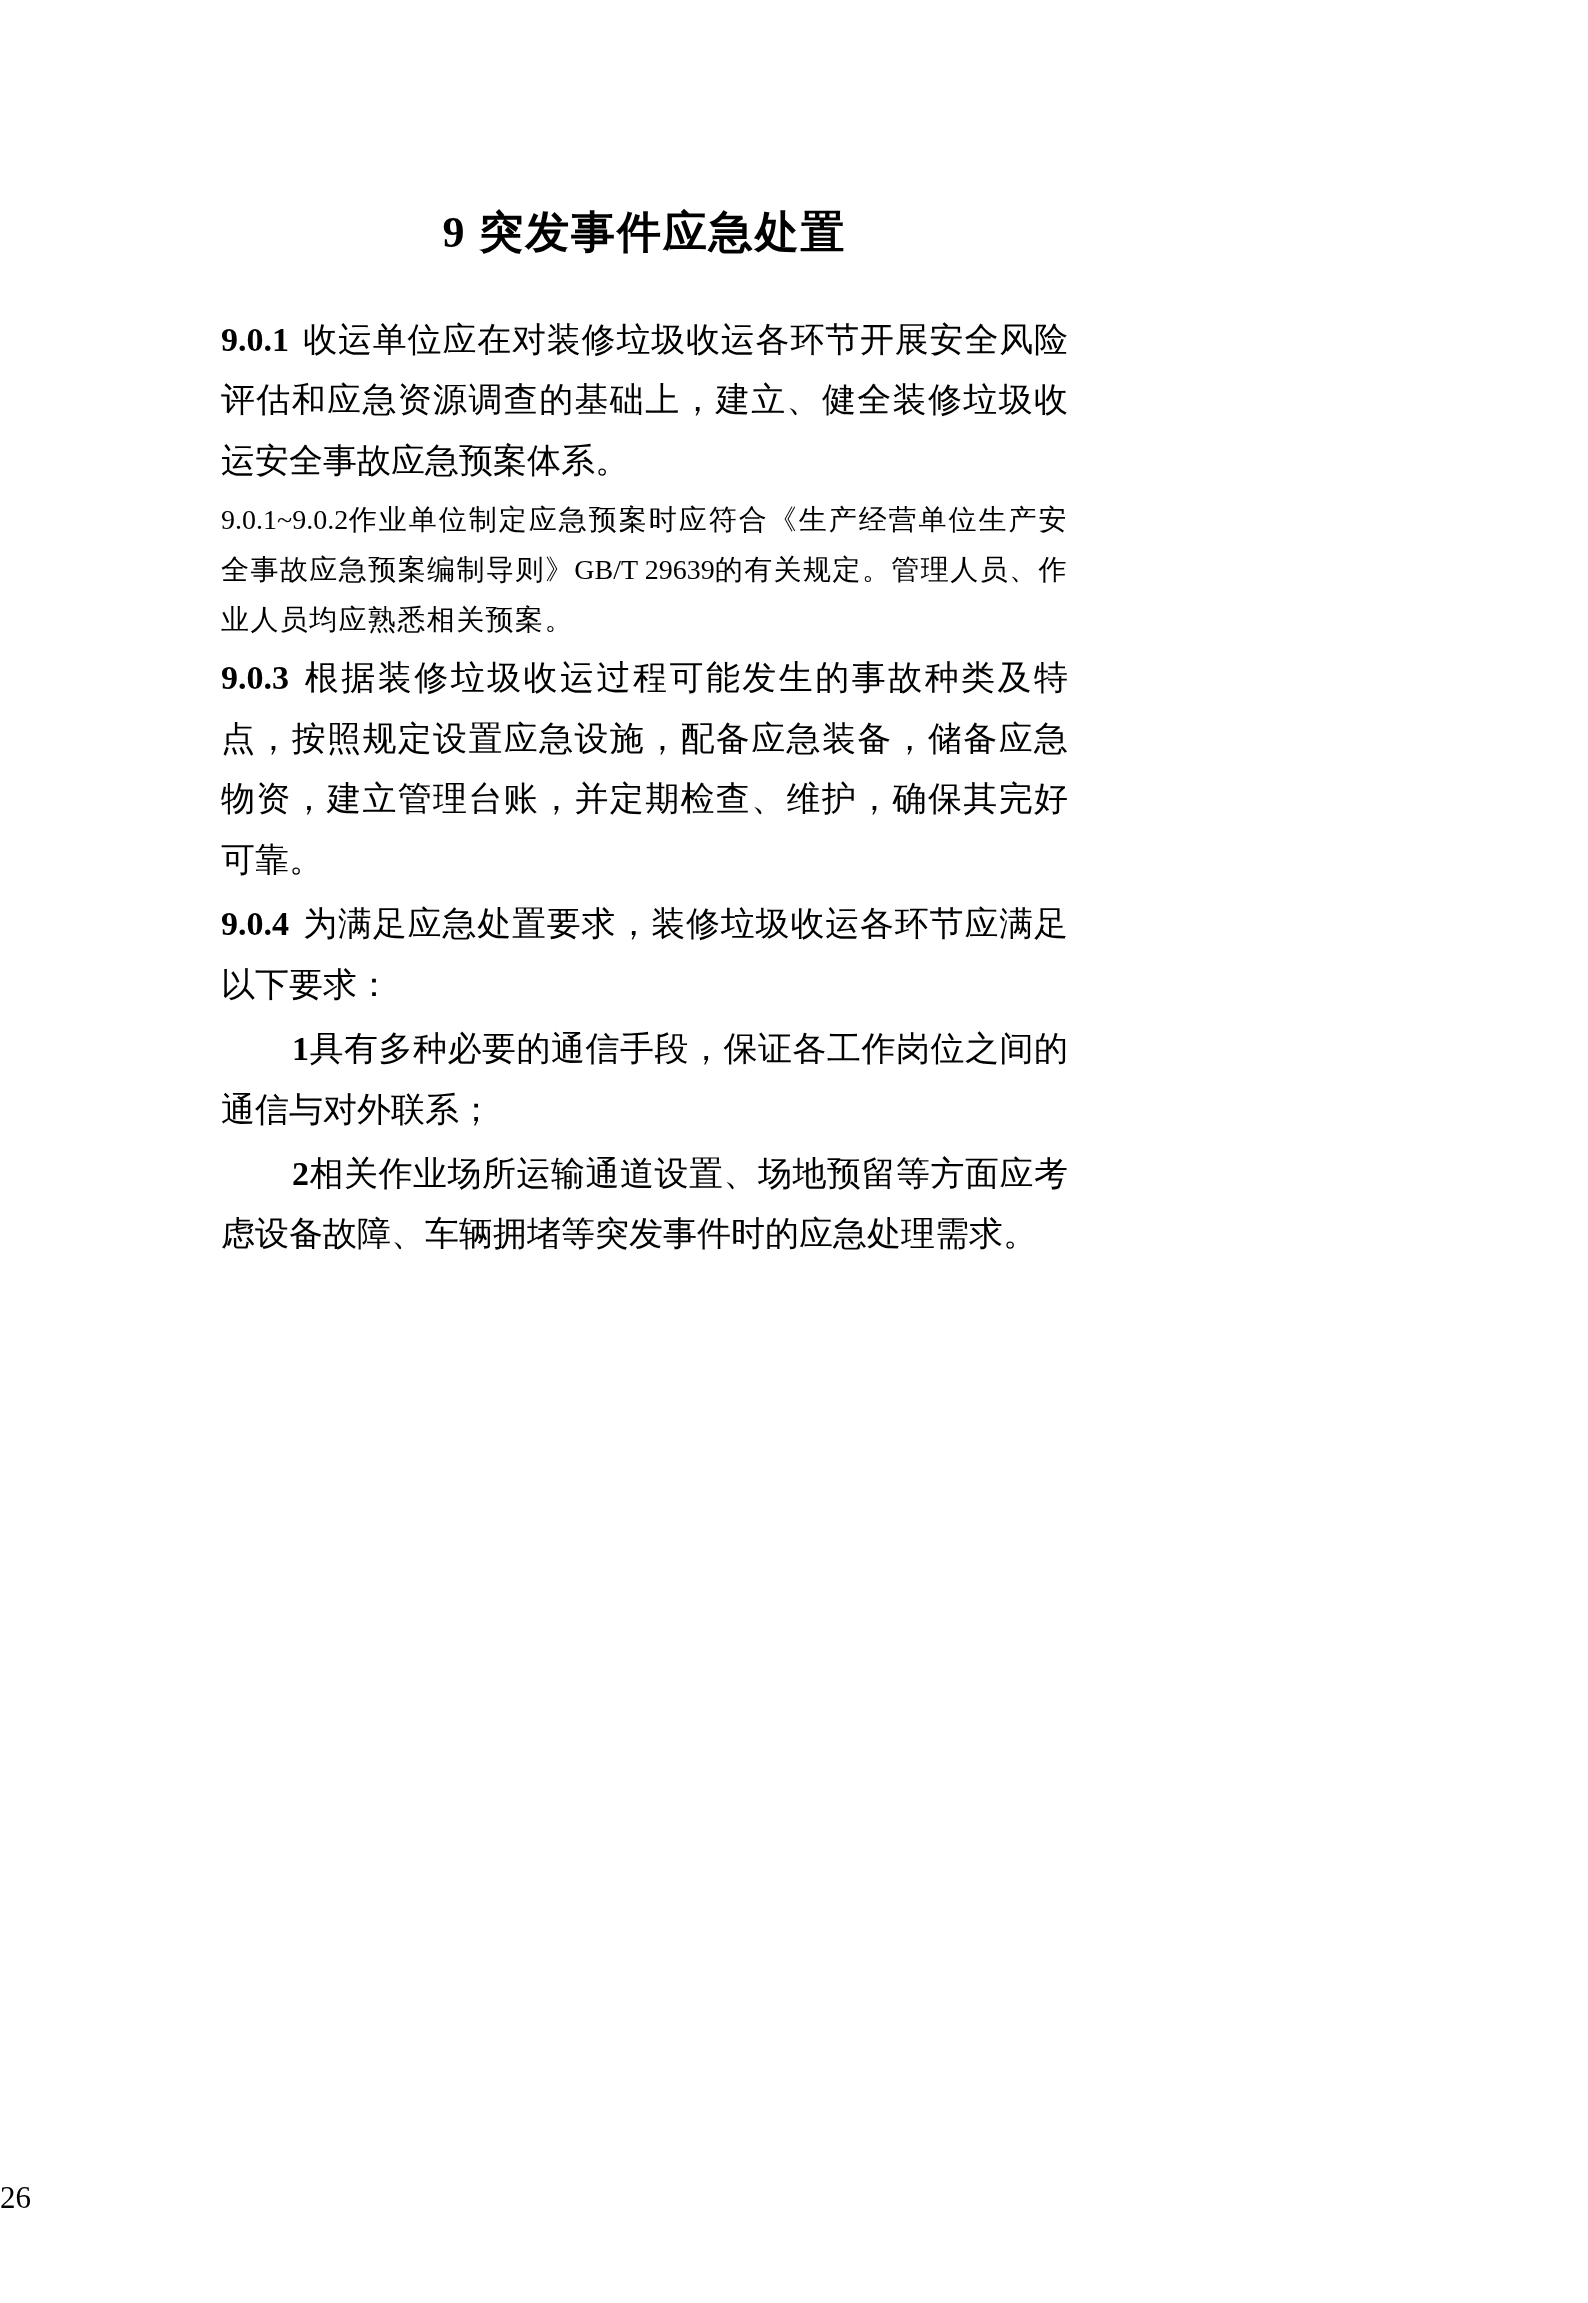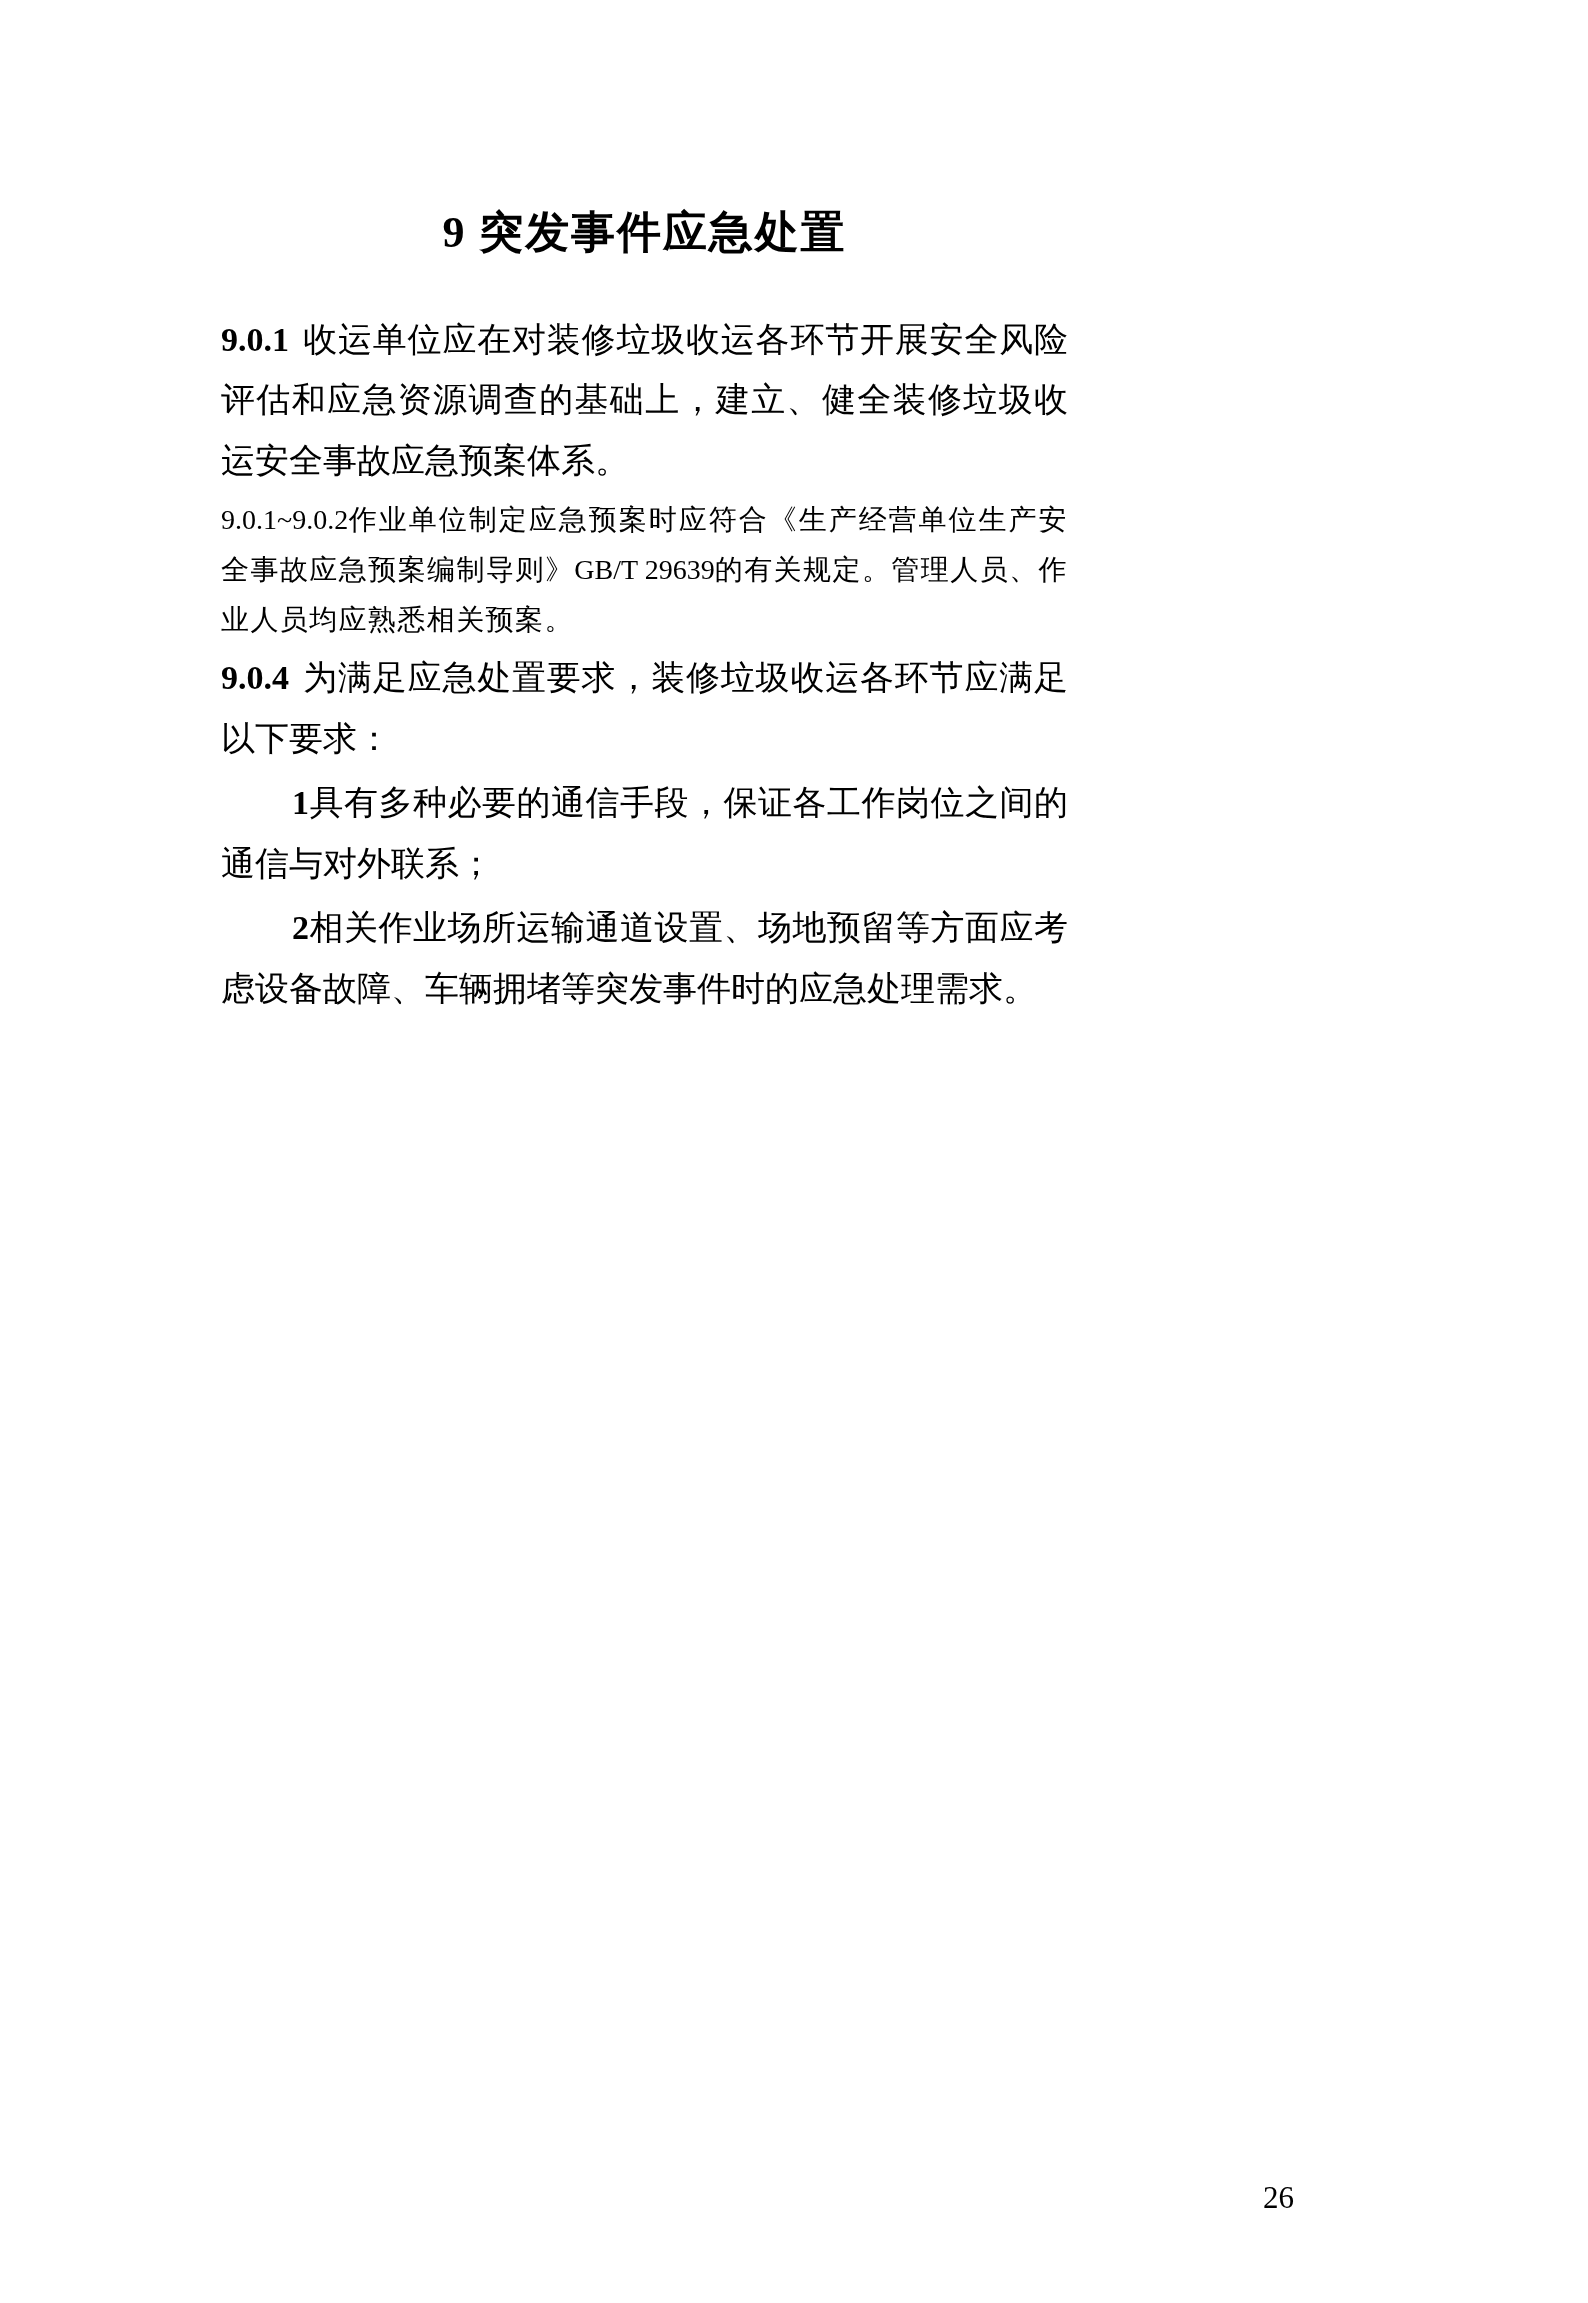--- a/index.html
+++ b/index.html
@@ -67,37 +67,38 @@
     text-indent: 71px;
   }
   .list-item .item-num {
     font-weight: bold;
   }
   .page-number {
     position: absolute;
     left: 0;
     right: 0;
     bottom: 88px;
-    text-align: right;
+    text-align: left;
     font-size: 31px;
     font-family: "Liberation Serif", serif;
   }
 </style>
 </head>
 <body>
 
 <div class="page">
 
   <h1 class="doc-title">9  突发事件应急处置</h1>
 
   <p class="para"><span class="num">9.0.1</span><span class="gap"></span><span>收运单位应在对装修垃圾收运各环节开展安全风险评估和应急资源调查的基础上，建立、健全装修垃圾收运安全事故应急预案体系。</span></p>
 
 
   <p class="explain"><span class="lat">9.0.1~9.0.2</span><span class="gap"></span><span>作业单位制定应急预案时应符合《生产经营单位生产安全事故应急预案编制导则》</span><span class="lat">GB/T 29639</span><span>的有关规定。管理人员、作业人员均应熟悉相关预案。</span></p>
 
+  <p class="para"><span class="num">9.0.3</span><span class="gap"></span><span>根据装修垃圾收运过程可能发生的事故种类及特点，按照规定设置应急设施，配备应急装备，储备应急物资，建立管理台账，并定期检查、维护，确保其完好可靠。</span></p>
 
   <p class="para"><span class="num">9.0.4</span><span class="gap"></span><span>为满足应急处置要求，装修垃圾收运各环节应满足以下要求：</span></p>
 
   <p class="list-item"><span class="item-num">1</span><span class="gap"></span><span>具有多种必要的通信手段，保证各工作岗位之间的通信与对外联系；</span></p>
 
   <p class="list-item"><span class="item-num">2</span><span class="gap"></span><span>相关作业场所运输通道设置、场地预留等方面应考虑设备故障、车辆拥堵等突发事件时的应急处理需求。</span></p>
 
 
   <div class="page-number">26</div>
 

